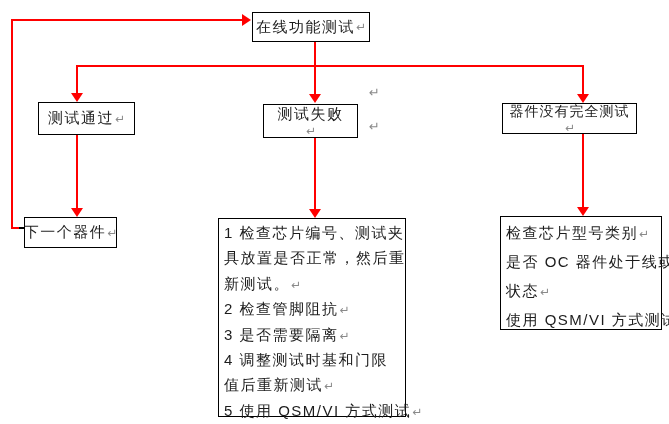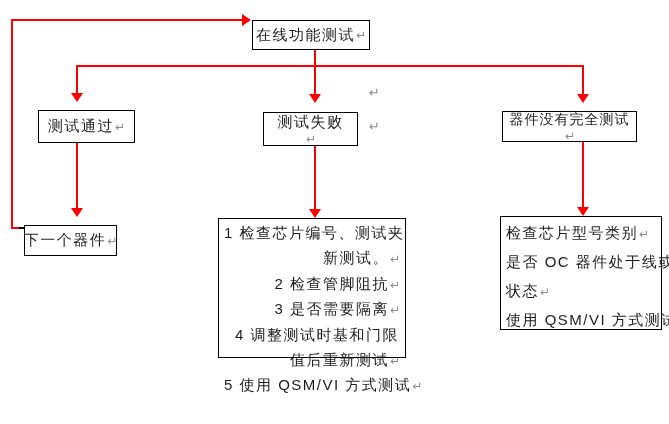--- a/index.html
+++ b/index.html
@@ -6,21 +6,20 @@
   #canvas{
     position:relative;width:669px;height:424px;background:#ffffff;
     font-family:"Liberation Sans","DejaVu Sans",sans-serif;
     color:#1c1c1c;overflow:hidden;
   }
   .box{
     position:absolute;background:#fff;border:1.5px solid #000;
     box-sizing:border-box;font-size:15px;letter-spacing:1.5px;
     display:flex;align-items:center;justify-content:center;
     white-space:nowrap;
-    margin-top:8px;
   }
   .note-box{
     position:absolute;background:#fff;border:1.5px solid #000;
     box-sizing:border-box;font-size:15px;letter-spacing:1.5px;
     padding:2px 5px;white-space:nowrap;
   }
   .note-line{white-space:nowrap;}
   .mark{color:#8a8a8a;font-size:12px;letter-spacing:0;margin-left:1px;}
   .pilcrow{position:absolute;color:#8a8a8a;font-size:13px;}
   .vline{position:absolute;width:2px;background:#ff0000;}
@@ -87,22 +86,23 @@
   <div class="box" style="left:502px;top:103px;width:135px;height:31px;font-size:14px;letter-spacing:1px;flex-direction:column;">
     <span>器件没有完全测试</span>
       <span class="mark">↵</span>
   </div>
 
   <div class="box" style="left:24px;top:217px;width:93px;height:31px;">
     <span>下一个器件</span>
       <span class="mark">↵</span>
   </div>
 
-  <div class="note-box" style="left:218px;top:218px;width:188px;height:140px;line-height:24.4px;text-align:right;">
+  <div class="note-box" style="left:218px;top:218px;width:188px;height:199px;line-height:24.4px;">
     <div class="note-line"><span>1 检查芯片编号、测试夹</span><span class="mark"></span></div>
+    <div class="note-line"><span>具放置是否正常，然后重</span><span class="mark"></span></div>
     <div class="note-line"><span>新测试。</span><span class="mark">↵</span></div>
     <div class="note-line"><span>2 检查管脚阻抗</span><span class="mark">↵</span></div>
     <div class="note-line"><span>3 是否需要隔离</span><span class="mark">↵</span></div>
     <div class="note-line"><span>4 调整测试时基和门限</span><span class="mark"></span></div>
     <div class="note-line"><span>值后重新测试</span><span class="mark">↵</span></div>
     <div class="note-line"><span>5 使用 QSM/VI 方式测试</span><span class="mark">↵</span></div>
   </div>
 
   <div class="note-box" style="left:500px;top:216px;width:162px;height:114px;line-height:27px;">
     <div class="note-line"><span>检查芯片型号类别</span><span class="mark">↵</span></div>

